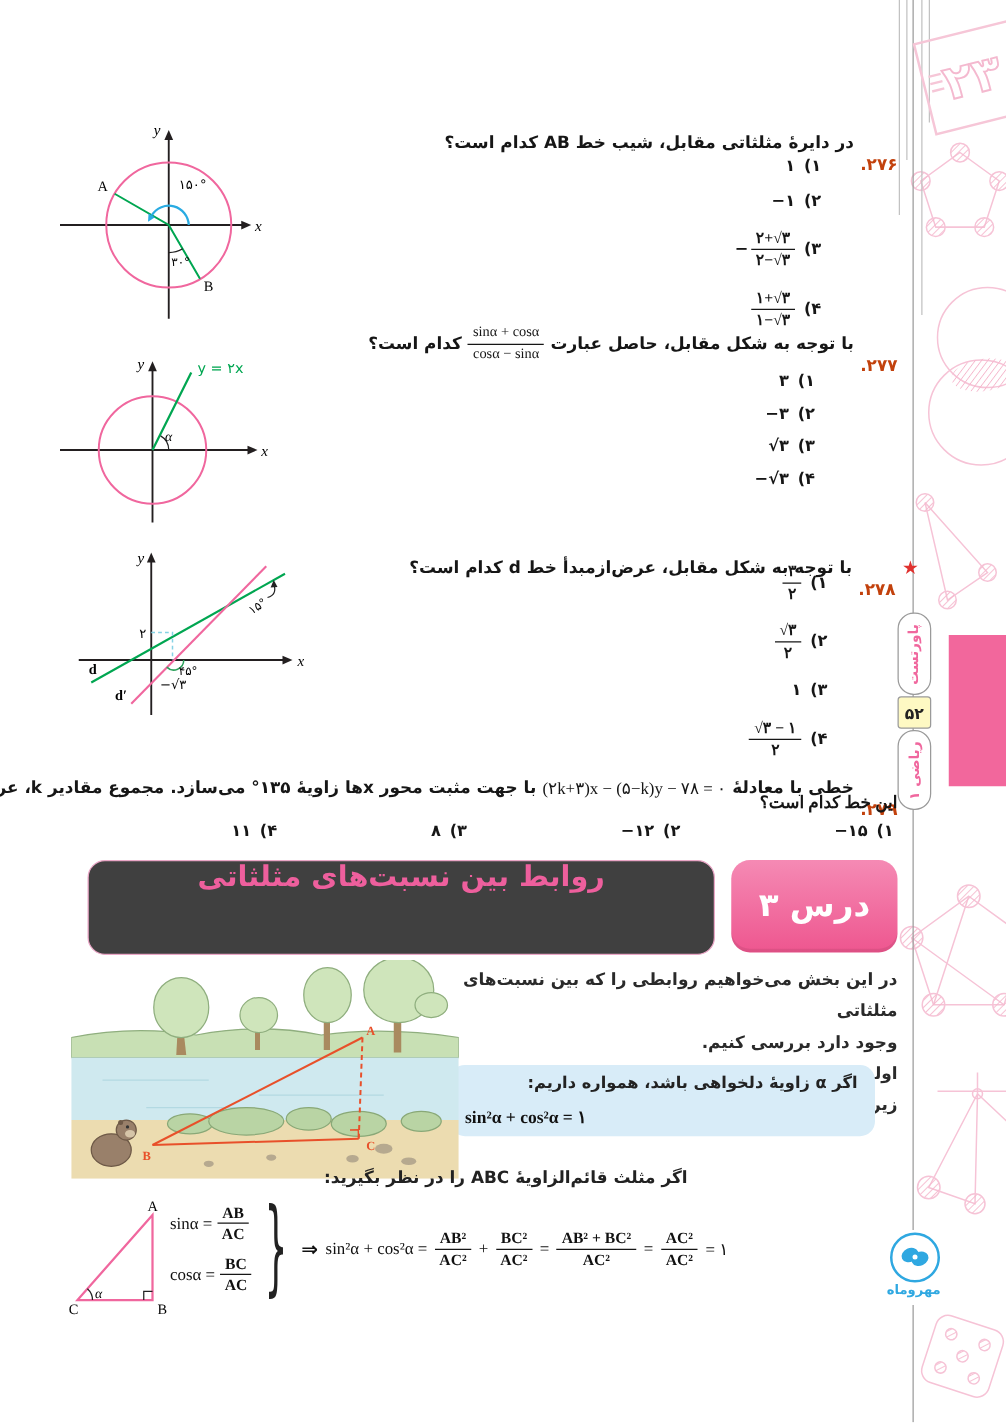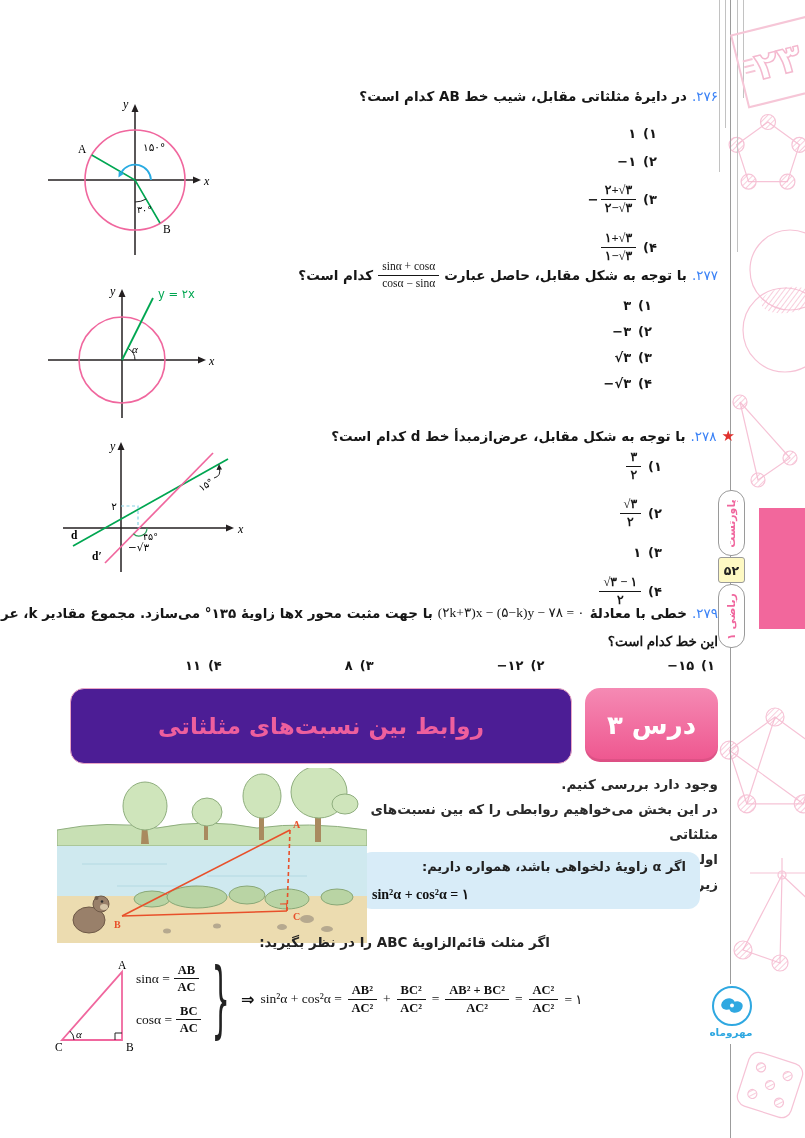--- a/index.html
+++ b/index.html
@@ -5,33 +5,33 @@
   html,body{margin:0;padding:0;background:#fff;}
   .page{position:relative;width:805px;height:1138px;background:#ffffff;overflow:hidden;
         font-family:"DejaVu Sans",sans-serif;color:#111;}
   .abs{position:absolute;}
   .ltr{direction:ltr;unicode-bidi:isolate;}
   .serif{font-family:"Liberation Serif",serif;}
 
   
   .q-row{position:absolute;direction:rtl;display:flex;align-items:center;gap:5px;
          font-size:13.5px;font-weight:700;color:#161616;white-space:nowrap;}
-  .qnum{color:#3b82f6;font-weight:400;}
+  .qnum{color:#c2410c;font-weight:700;margin-top:36px;}
   .star{color:#e0312e;font-size:15px;line-height:1;}
   .opts{position:absolute;direction:rtl;display:flex;flex-direction:column;}
   .opt{display:flex;align-items:center;gap:7px;font-size:13px;font-weight:700;color:#161616;}
   .frac{display:inline-flex;flex-direction:column;align-items:center;direction:ltr;
         line-height:1.15;font-size:12.5px;font-family:"Liberation Serif",serif;font-weight:700;}
   .frac .fnum{border-bottom:1.2px solid #161616;padding:0 4px 1px;}
   .frac .fden{padding-top:1px;}
   .inline-frac{font-size:11.5px;font-weight:400;}
 
   
-  .banner{position:absolute;left:70px;top:688px;width:500px;height:74px;background:#4c1d95;
-          border:1.5px solid #eaa6c6;border-radius:14px;display:flex;align-items:center;justify-content:center;}
+  .banner{position:absolute;left:70px;top:688px;width:500px;height:74px;background:#404040;
+          border:1.5px solid #eaa6c6;border-radius:14px;display:flex;justify-content:center;}
   .banner-title{color:#ee5f9d;font-size:23px;font-weight:700;direction:rtl;}
   .badge{position:absolute;left:585px;top:688px;width:133px;height:74px;border-radius:15px;
          background:linear-gradient(180deg,#f58ab4,#ee568f);display:flex;align-items:center;justify-content:center;
          color:#fff;font-size:26px;font-weight:700;direction:rtl;box-shadow:inset 0 -3px 0 rgba(0,0,0,.07);}
 
   .intro{position:absolute;right:87px;top:772px;width:356px;direction:rtl;text-align:right;
          font-size:13.5px;font-weight:600;color:#2a2a2a;line-height:25px;}
   .bluebox{position:absolute;right:105px;top:852px;width:340px;height:57px;background:#d8ecf8;border-radius:12px;}
   .bluebox .cap{position:absolute;right:14px;top:7px;direction:rtl;font-size:13px;font-weight:700;color:#222;}
   .bluebox .formula{position:absolute;left:12px;bottom:6px;font-size:14px;font-weight:700;}
@@ -328,22 +328,22 @@
   </div>
 
   <div class="banner">
     <span class="banner-title">روابط بین نسبت‌های مثلثاتی</span>
   </div>
   <div class="badge">
     <span>درس ۳</span>
   </div>
 
   <div class="intro">
+    <div>در این بخش می‌خواهیم روابطی را که بین نسبت‌های مثلثاتی</div>
     <div>وجود دارد بررسی کنیم.</div>
-    <div>در این بخش می‌خواهیم روابطی را که بین نسبت‌های مثلثاتی</div>
     <div>اولین و مهم‌ترین رابطهٔ بین نسبت‌های مثلثاتی، رابطهٔ زیر است:</div>
   </div>
 
   <div class="bluebox">
     <div class="cap">اگر α زاویهٔ دلخواهی باشد، همواره داریم:</div>
     <div class="formula serif ltr">sin²α + cos²α = ۱</div>
   </div>
 
   <svg class="abs" style="left:57px;top:768px;" width="310" height="175" viewBox="0 0 310 175">
     <path d="M0,78 L310,78 L310,62 Q250,53 200,60 Q150,50 100,60 Q50,52 0,62 Z" fill="#c8e0b4" stroke="#8fae7e" stroke-width="1"></path>

